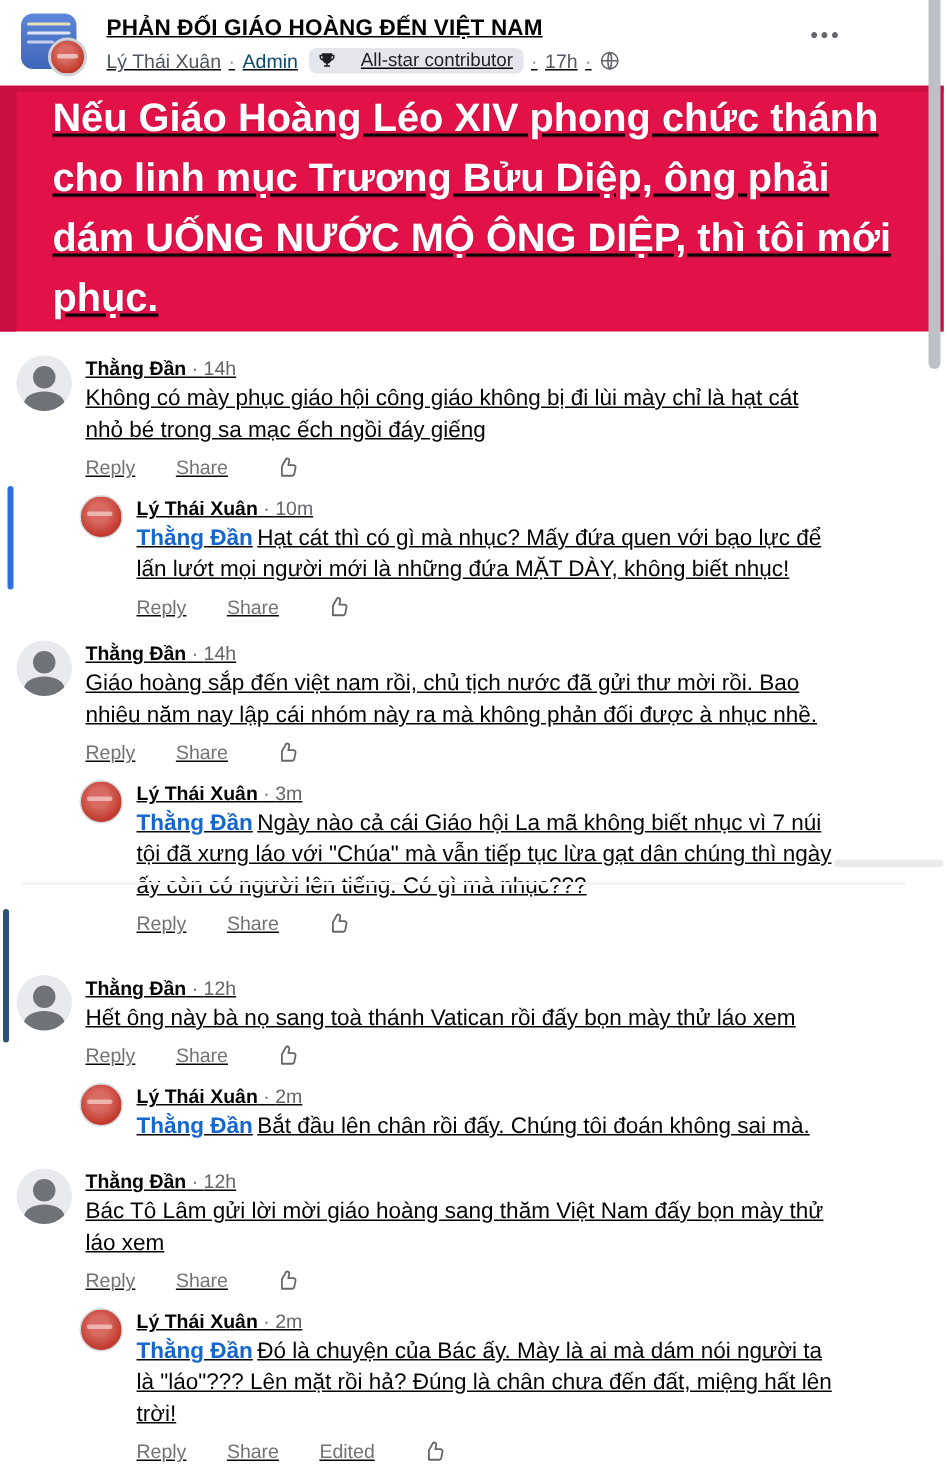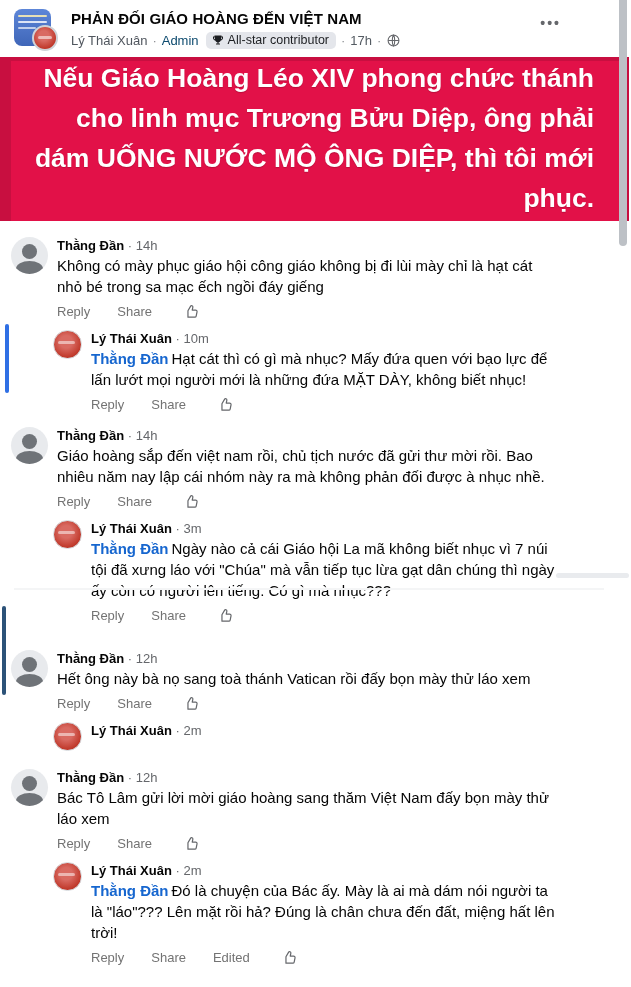--- a/index.html
+++ b/index.html
@@ -2,21 +2,21 @@
 <html><head>
 <meta charset="utf-8">
 <style>
   * { margin:0; padding:0; box-sizing:border-box; }
   html,body { background:#fff; }
   body {
     width:631px; height:987px; overflow:hidden; position:relative;
     font-family:"Liberation Sans","DejaVu Sans",sans-serif;
     color:#050505;
   }
-  .page { position:relative; width:577px; height:987px; background:#fff; }
+  .page { position:relative; width:577px; height:987px; background:#fff;text-decoration:underline; }
 
   
   .header { display:flex; align-items:flex-start; padding:9px 14px 6px 14px; position:relative; }
   .avatar-stack { position:relative; width:44px; height:42px; flex:0 0 auto; }
   .group-avatar {
     position:absolute; left:0; top:0; width:37px; height:37px; border-radius:8px;
     background:linear-gradient(180deg,#5d86d8 0%,#3f66b8 100%); overflow:hidden; cursor:pointer;
   }
   .group-avatar i { display:block; position:absolute; left:4px; right:4px; height:2px; background:rgba(255,241,178,.85); border-radius:1px; }
   .group-avatar i:nth-child(1){ top:6px; } .group-avatar i:nth-child(2){ top:12px; background:rgba(255,255,255,.8);} .group-avatar i:nth-child(3){ top:18px; width:18px; background:rgba(255,255,255,.65);}
@@ -26,35 +26,35 @@
     border:2px solid #cfd3d8; cursor:pointer;
   }
   .author-avatar::after{ content:""; position:absolute; left:4px; top:9px; width:14px; height:3px; background:rgba(255,255,255,.55); border-radius:2px; }
   .header-main { flex:1; padding-left:13px; min-width:0; }
   .group-title { font-size:15px; font-weight:700; letter-spacing:.1px; line-height:20px; }
   .meta-row { display:flex; align-items:center; margin-top:3px; font-size:13px; color:#545b62; white-space:nowrap; }
   .meta-sep { margin:0 5px; color:#8a8d91; }
   .author-name { color:#50565e; cursor:pointer; }
   .admin-tag { color:#0c4a6e; cursor:pointer; }
   .badge-pill {
-    display:inline-flex; align-items:center; gap:4px; background:#e4e6eb; border-radius:5px;
+    display:inline-flex; align-items:center; gap:17px; background:#e4e6eb; border-radius:5px;
     padding:1px 7px 2px 6px; color:#1c1e21; font-size:12.5px; cursor:pointer;
   }
   .badge-pill svg { display:block; }
   .globe-icon { margin-left:1px; display:inline-flex; }
   .menu-dots { position:absolute; right:16px; top:16px; color:#65676b; letter-spacing:2px; font-size:14px; font-weight:700; cursor:pointer; line-height:14px; }
 
   
   .banner {
     width:629px; height:164px; background:#e21148;
     box-shadow: inset 11px 0 0 #c80f40, inset -4px 0 0 #c80f40, inset 0 4px 0 #c80f40;
     display:flex; align-items:center; justify-content:center; cursor:pointer;
   }
   .banner-text {
-    white-space:pre-line; text-align:right; color:#fff; font-weight:700;
+    white-space:pre-line; text-align:left; color:#fff; font-weight:700;
     font-size:26.5px; line-height:40px; text-shadow:0 1px 1px rgba(0,0,0,.18);
     font-family:"Liberation Sans","DejaVu Sans",sans-serif; padding-bottom:2px;
   }
 
   
   .comments { padding:16px 16px 0 11px; }
   .comment { display:flex; margin-bottom:10px; }
   .comment.reply { margin-left:42px; }
   .c-avatar { flex:0 0 auto; border-radius:50%; cursor:pointer; position:relative; }
   .c-avatar.person { width:37px; height:37px; background:#e8eaed; overflow:hidden; }
@@ -214,20 +214,21 @@
               </svg>
             </span>
         </div>
       </div>
     </div>
 
     <div class="comment reply">
       <div class="c-avatar red"></div>
       <div class="c-body">
         <div class="c-head"><span class="c-name">Lý Thái Xuân</span><span class="c-time"> · <span>2m</span></span></div>
+        <div class="c-text"><span class="mention">Thằng Đần</span><span>Bắt đầu lên chân rồi đấy. Chúng tôi đoán không sai mà.</span></div>
       </div>
     </div>
 
     <div class="comment" style="margin-top:18px;">
       <div class="c-avatar person"></div>
       <div class="c-body">
         <div class="c-head"><span class="c-name">Thằng Đần</span><span class="c-time"> · <span>12h</span></span></div>
         <div class="c-text">Bác Tô Lâm gửi lời mời giáo hoàng sang thăm Việt Nam đấy bọn mày thử láo xem</div>
         <div class="c-actions">
           <span class="act">Reply</span>

